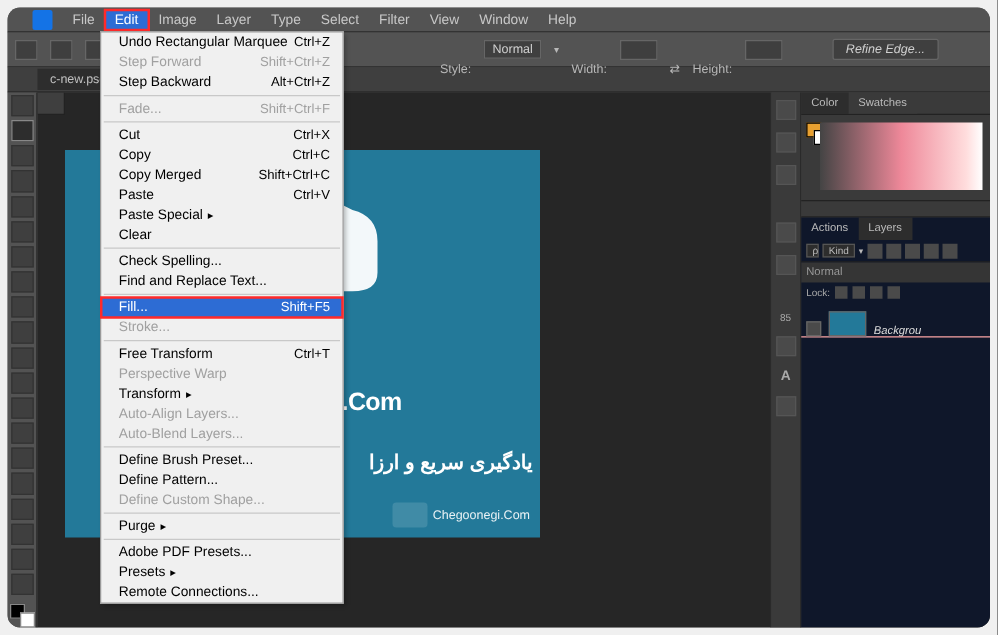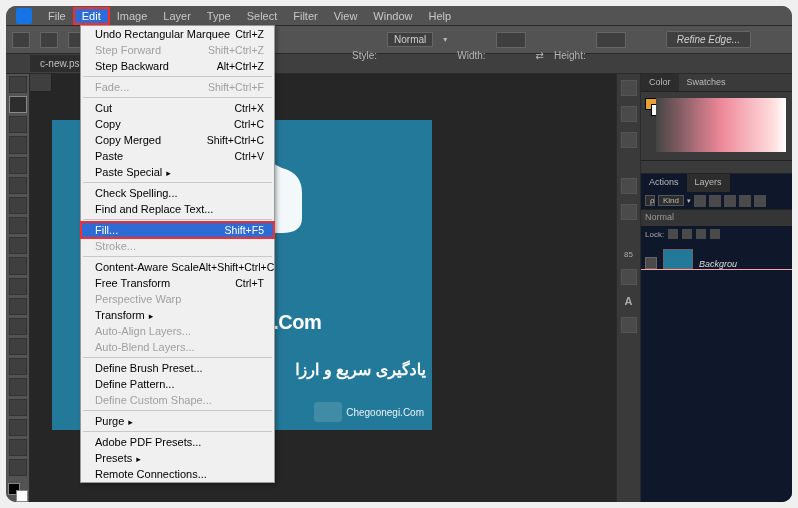--- a/index.html
+++ b/index.html
@@ -1,18 +1,18 @@
 <!DOCTYPE html>
 <html><head>
 <meta charset="utf-8">
 <style>
 * { margin:0; padding:0; box-sizing:border-box; font-family:Arial,sans-serif; -webkit-font-smoothing:antialiased; }
 body { background:#f0f0f0; width:798px; height:508px; overflow:hidden; position:relative; }
 .app { position:absolute; inset:6px; background:#535353; border-radius:10px; overflow:hidden; }
-.menubar { height:20px; background:#535353; display:flex; align-items:center; padding:0 10px; border-bottom:1px solid #2a2a2a; }
+.menubar { height:20px; background:#535353; display:flex; align-items:center; padding:0 20px; border-bottom:1px solid #2a2a2a; }
 .menubar .ps-icon { width:16px; height:16px; background:#1473e6; border-radius:2px; margin-right:8px; }
 .menubar .mi { color:#c8c8c8; font-size:11px; padding:2px 8px; cursor:default; }
 .menubar .mi.active { background:#2d6cd4; color:#fff; }
 .menubar .mi.hl { outline:2px solid #ff2a2a; outline-offset:-1px; }
 .optbar { height:28px; background:#535353; border-bottom:1px solid #2a2a2a; display:flex; align-items:center; padding:0 6px; gap:10px; }
 .optbar .chip { width:18px; height:16px; background:#3f3f3f; border:1px solid #666; }
 .optbar .lbl { color:#b8b8b8; font-size:10px;margin-top:31px; }
 .optbar .sel { color:#d0d0d0; font-size:10px; background:#3f3f3f; border:1px solid #666; padding:1px 6px; }
 .optbar .btn { color:#d0d0d0; font-size:10px; background:#3f3f3f; border:1px solid #666; padding:2px 10px; border-radius:2px;font-style:italic; }
 .optbar .tri { color:#b8b8b8; font-size:8px; }
@@ -256,41 +256,40 @@
         <span>Copy Merged</span>
         <span class="sh">Shift+Ctrl+C</span>
       </div>
       <div class="row">
         <span>Paste</span>
         <span class="sh">Ctrl+V</span>
       </div>
       <div class="row">
         <span class="arrow">Paste Special</span>
       </div>
+      <div class="row">
+        <span>Clear</span>
+      </div>
       <div class="sep"></div>
       <div class="row">
         <span>Check Spelling...</span>
       </div>
       <div class="row">
         <span>Find and Replace Text...</span>
       </div>
       <div class="sep"></div>
       <div class="row hl">
         <span>Fill...</span>
         <span class="sh">Shift+F5</span>
       </div>
       <div class="row dis">
         <span>Stroke...</span>
       </div>
       <div class="sep"></div>
       <div class="row">
-        <span>Content-Aware Scale</span>
-        <span class="sh">Alt+Shift+Ctrl+C</span>
-      </div>
-      <div class="row">
         <span>Free Transform</span>
         <span class="sh">Ctrl+T</span>
       </div>
       <div class="row dis">
         <span>Perspective Warp</span>
       </div>
       <div class="row">
         <span class="arrow">Transform</span>
       </div>
       <div class="row dis">

